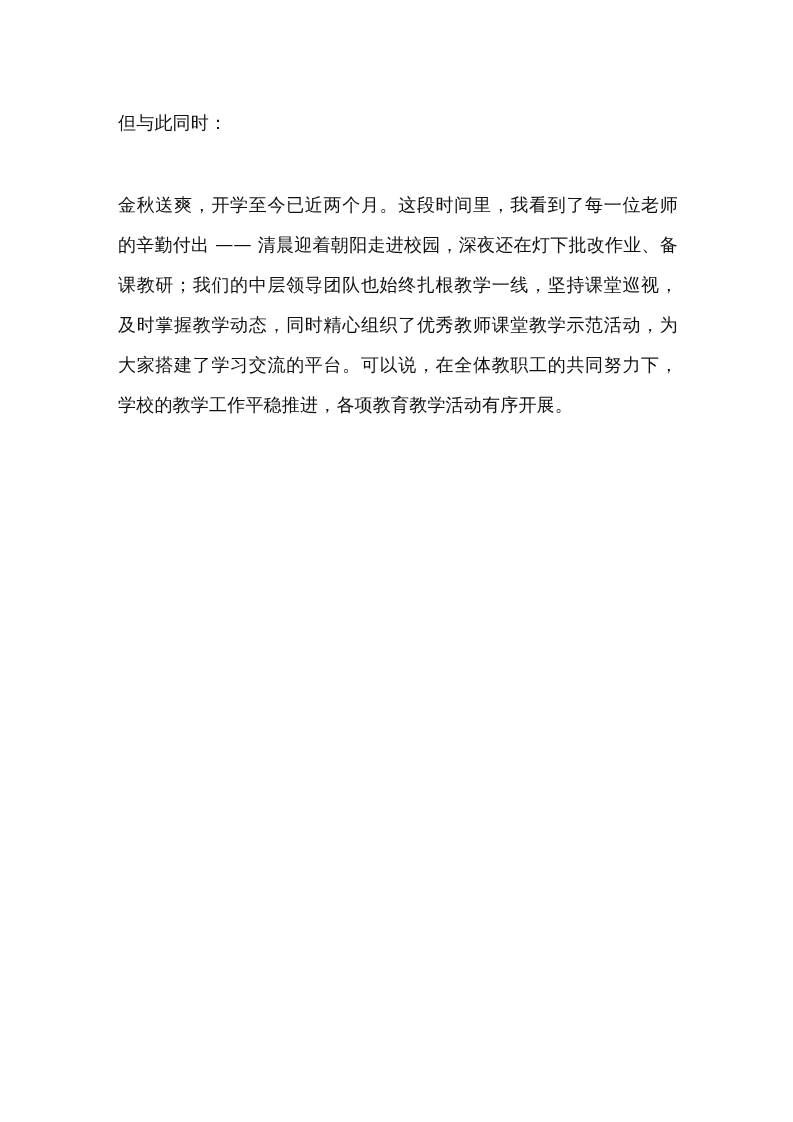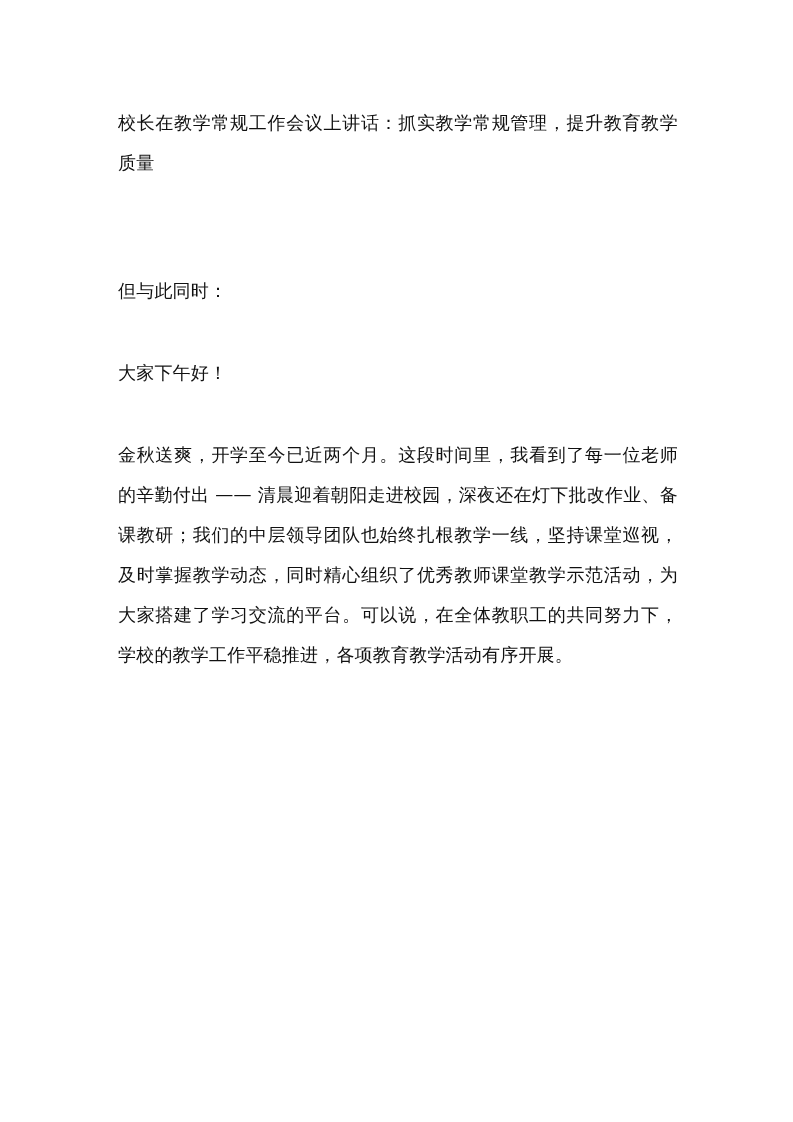--- a/index.html
+++ b/index.html
@@ -38,17 +38,15 @@
       margin-bottom: 42px;
     }
     .para1 {
       margin-bottom: 45px;
     }
   </style>
 </head>
 <body>
 
 <div class="page">
-  <p class="line-block title">校长在教学常规工作会议上讲话：抓实教学常规管理，提升教育教学质量</p>
   <p class="line-block greeting">但与此同时：</p>
-  <p class="line-block hello">大家下午好！</p>
   <p class="line-block para1">金秋送爽，开学至今已近两个月。这段时间里，我看到了每一位老师的辛勤付出 —— 清晨迎着朝阳走进校园，深夜还在灯下批改作业、备课教研；我们的中层领导团队也始终扎根教学一线，坚持课堂巡视，及时掌握教学动态，同时精心组织了优秀教师课堂教学示范活动，为大家搭建了学习交流的平台。可以说，在全体教职工的共同努力下，学校的教学工作平稳推进，各项教育教学活动有序开展。</p>
 </div>
 
 </body></html>

